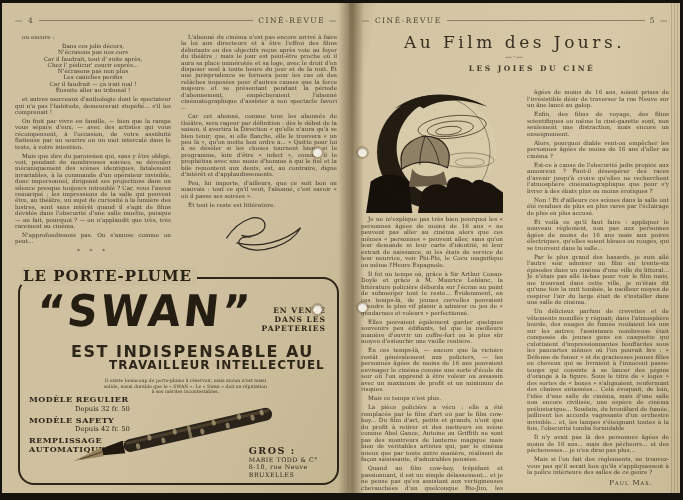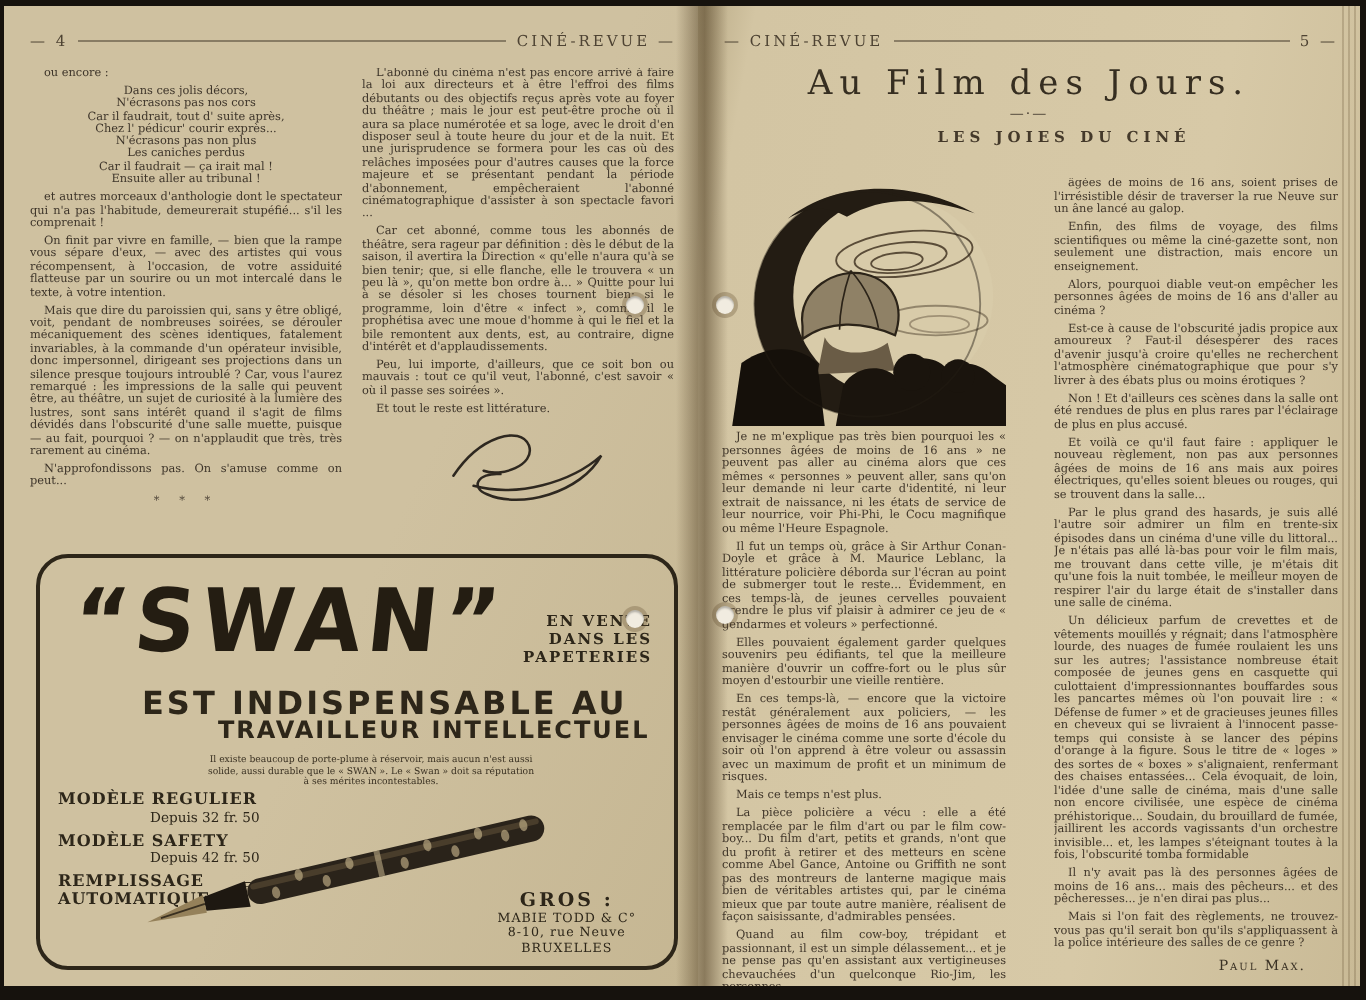--- a/index.html
+++ b/index.html
@@ -40,21 +40,21 @@
   .ad-h1{position:absolute;left:60px;top:80px;font-family:"DejaVu Sans",sans-serif;font-weight:bold;
         font-size:16px;letter-spacing:1.5px;}
   .ad-h2{position:absolute;left:98px;top:96px;font-family:"DejaVu Sans",sans-serif;font-weight:bold;
         font-size:12px;letter-spacing:1px;text-align:right;}
   .ad-body{position:absolute;left:92px;top:116px;width:165px;font-size:4.6px;line-height:5.6px;text-align:center;color:#3a3122;}
   .models{position:absolute;left:18px;top:133px;width:135px;}
   .model-name{font-size:8px;font-weight:bold;letter-spacing:.5px;line-height:8.5px;white-space:pre-line;}
   .model-price{font-size:6.8px;margin:1px 0 3px 46px;}
   .models .model:nth-child(3){position:relative;}
   .models .model:nth-child(3) .model-price{position:absolute;left:92px;top:4px;margin:0;}
-  .gros{position:absolute;right:24px;bottom:12px;text-align:center;line-height:7.5px;}
+  .gros{position:absolute;right:24px;bottom:12px;line-height:7.5px;}
   .gros div{font-size:6.3px;letter-spacing:.5px;}
   .gros div:first-child{font-size:9.5px;font-weight:bold;letter-spacing:1.5px;line-height:11px;}
   .pen{position:absolute;left:40px;top:118px;z-index:1;}
   
   .rp-title{margin:29px 0 0;text-align:center;font-size:17px;letter-spacing:3.5px;color:#362e21;font-weight:normal;}
   .rp-orn{text-align:center;font-size:7px;color:#4a4034;margin-top:1px;letter-spacing:1px;}
   .rp-sub{margin:3px 0 0;text-align:center;font-size:7.5px;letter-spacing:2.5px;color:#44392a;font-weight:bold;padding-left:35px;}
   .page-right .cols{position:absolute;top:86px;left:12px;width:308px;height:404px;display:flex;gap:24px;}
   .page-right .col{width:149px;height:404px;overflow:hidden;font-size:5.7px;line-height:6.5px;color:#40362a;}
   .illus{display:block;margin:0 0 3px 0;}
@@ -106,20 +106,21 @@
           <g fill="none" stroke="#2e2820" stroke-width="1.5" stroke-linecap="round">
             <path d="M10 32 C 26 8, 50 2, 55 14 C 59 26, 38 33, 28 29"></path>
             <path d="M22 38 C 48 45, 80 36, 98 20 C 86 42, 50 52, 30 43 C 20 39, 24 30, 38 31"></path>
           </g>
         </svg>
       </div>
     </div>
 
     <div class="ad">
       <div class="ad-box"></div>
+      <div class="ad-kicker">LE PORTE-PLUME</div>
       <div class="ad-brand">“SWAN”</div>
       <div class="ad-vente">EN VENTE
 DANS LES
 PAPETERIES</div>
       <div class="ad-h1">EST INDISPENSABLE AU</div>
       <div class="ad-h2">TRAVAILLEUR INTELLECTUEL</div>
       <div class="ad-body">Il existe beaucoup de porte-plume à réservoir, mais aucun n'est aussi solide, aussi durable que le « SWAN ». Le « Swan » doit sa réputation à ses mérites incontestables.</div>
 
       <div class="models">
           <div class="model">

